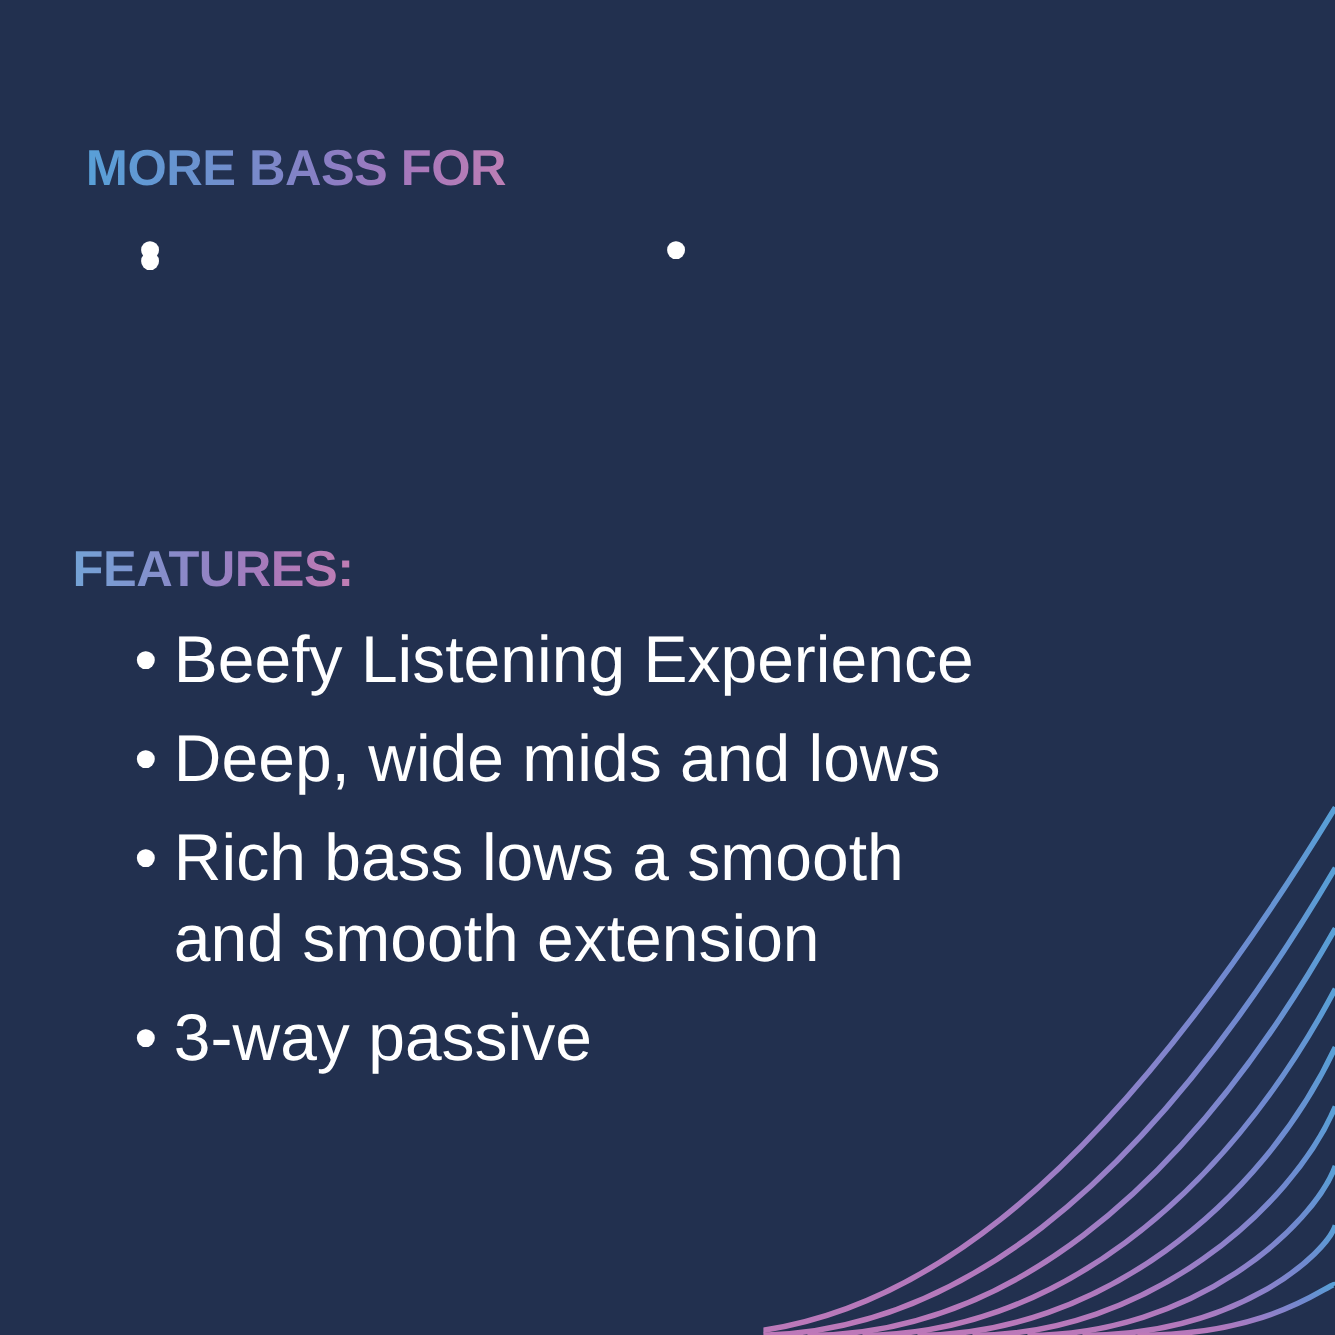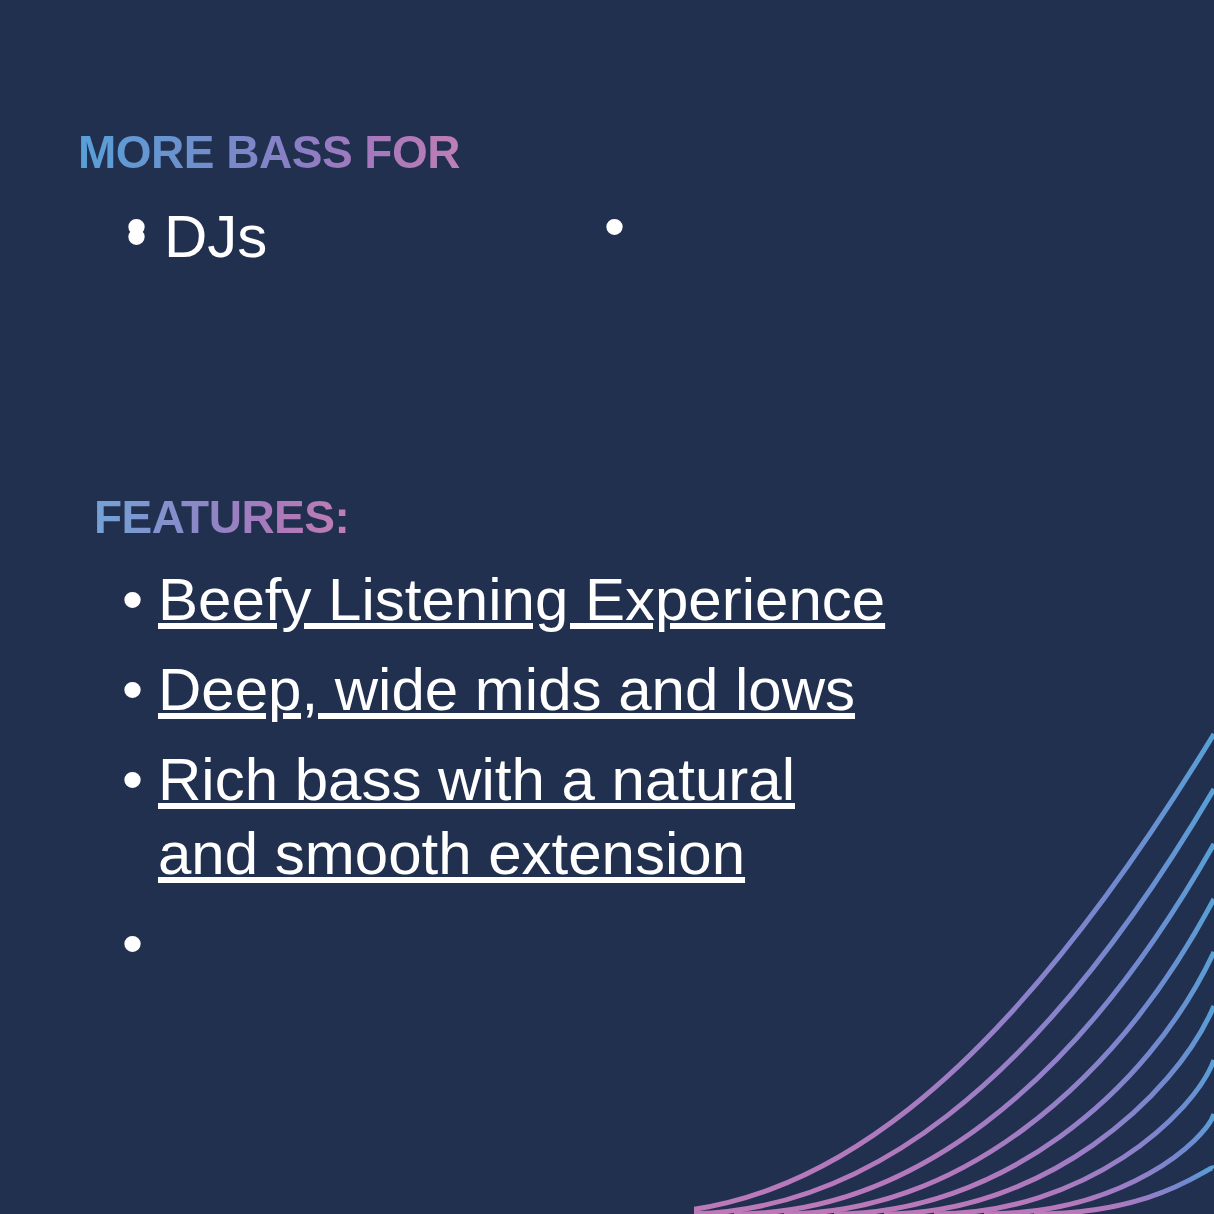--- a/index.html
+++ b/index.html
@@ -53,21 +53,21 @@
     -webkit-text-fill-color: transparent;
   }
 
   #heading-more-bass {
     left: 78px;
     top: 83px;
     background-image: linear-gradient(90deg, #58a0d8 0%, #6f8fcd 32%, #8b7ec4 58%, #a878bb 78%, #bd7fb5 100%);
   }
 
   #heading-features {
-    left: 94px;
+    left: 66px;
     top: 458px;
     background-image: linear-gradient(90deg, #74a3d6 0%, #7e96d0 20%, #8f85c6 45%, #ab79ba 72%, #c07eb4 100%);
     margin-top: 28px;
   }
 
   .bullet-item {
     position: relative;
     color: #ffffff;
     font-size: 60px;
     line-height: 74px;
@@ -108,21 +108,20 @@
     left: 122px;
     top: 563px;
     width: 1010px;
   }
   #features-group .bullet-item {
     margin-bottom: 16px;
     padding-left: 36px;
   }
   #features-group .bullet-item .wrap-line {
     display: block;
-    text-decoration: underline;
   }
 </style>
 </head>
 <body>
 
 <div id="poster">
 
   <svg id="swoosh" viewBox="0 0 520 520" preserveAspectRatio="none" aria-hidden="true">
     <defs>
       <linearGradient id="stripeGrad" x1="0" y1="1" x2="1" y2="0">
@@ -155,45 +154,45 @@
         <div class="bullet-item">
           <span class="dot">•</span>
         </div>
         <div class="bullet-item">
           <span class="dot">•</span>
         </div>
       </div>
       <div id="audience-row-2">
         <div class="bullet-item">
           <span class="dot">•</span>
-          <span>DJs</span>
         </div>
       </div>
     </div>
 
     <h2 class="section-heading" id="heading-features">FEATURES:</h2>
 
     <div id="features-group">
 
       <div class="bullet-item">
         <span class="dot">•</span>
         <span class="wrap-line">Beefy Listening Experience</span>
       </div>
 
       <div class="bullet-item">
         <span class="dot">•</span>
         <span class="wrap-line">Deep, wide mids and lows</span>
       </div>
 
       <div class="bullet-item">
         <span class="dot">•</span>
-        <span class="wrap-line">Rich bass with a natural</span>
+        <span class="wrap-line">Rich bass lows a smooth</span>
         <span class="wrap-line">and smooth extension</span>
       </div>
 
       <div class="bullet-item">
         <span class="dot">•</span>
+        <span class="wrap-line">3-way passive</span>
       </div>
 
     </div>
 
   </div>
 </div>
 
 </body></html>

